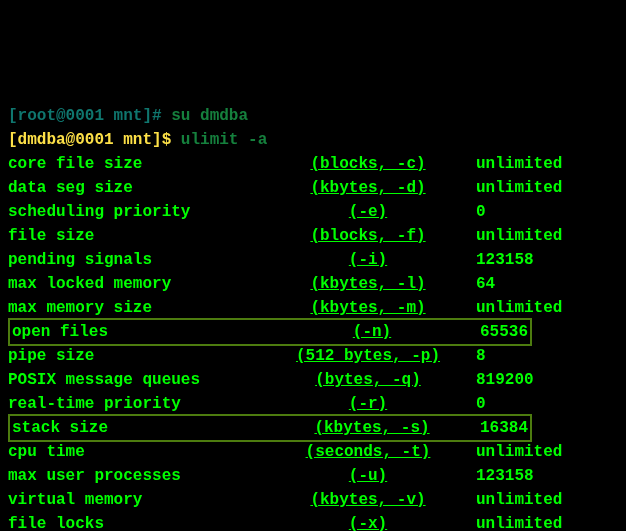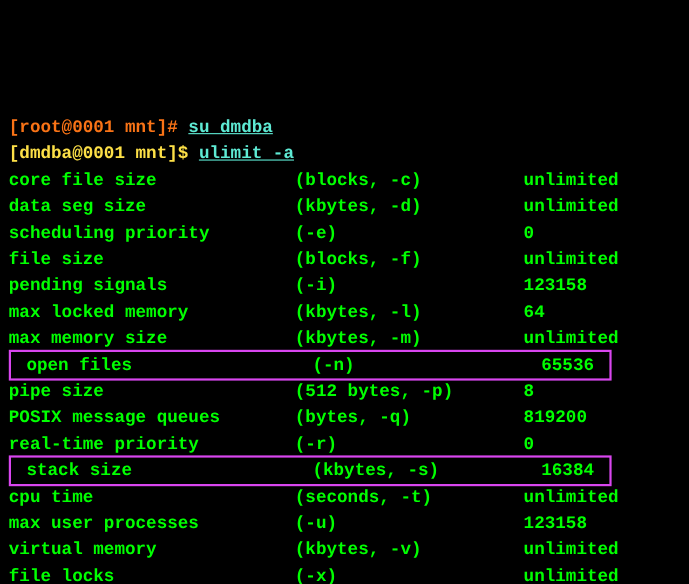--- a/index.html
+++ b/index.html
@@ -7,33 +7,33 @@
       background: #000;
       font-family: 'Courier New', monospace;
       font-size: 16px;
       font-weight: bold;
       color: #00ff00;
       padding: 8px;
       width: 626px;
       line-height: 1.5;
       white-space: pre;
     }
-    .prompt-root { color: #f97316; }
+    .prompt-root { color: #0f766e; }
     .prompt-user { color: #fde047; }
-    .cmd { color: #5eead4; text-decoration: underline; }
+    .cmd { color: #15803d; }
     .line { display: block; }
     .highlight {
-      border: 2px solid #d946ef;
+      border: 2px solid #4d7c0f;
       display: inline-block;
-      padding: 0 14px;
+      padding: 0 2px;
       margin: -2px 0;
     }
     .row { display: flex; }
     .col-name { width: 260px; }
-    .col-unit { width: 200px; text-align: left; }
+    .col-unit { width: 200px; text-align: center; text-decoration: underline; }
     .col-val { padding-left: 8px; }
   </style>
 </head>
 <body>
 
 
 
 <div><span class="line"><span class="prompt-root">[root@0001 mnt]# </span><span class="cmd">su dmdba</span></span><span class="line"><span class="prompt-user">[dmdba@0001 mnt]$ </span><span class="cmd">ulimit -a</span></span><div id="rows"><div class="row"><span class="col-name">core file size</span><span class="col-unit">(blocks, -c)</span><span class="col-val">unlimited</span></div><div class="row"><span class="col-name">data seg size</span><span class="col-unit">(kbytes, -d)</span><span class="col-val">unlimited</span></div><div class="row"><span class="col-name">scheduling priority</span><span class="col-unit">(-e)</span><span class="col-val">0</span></div><div class="row"><span class="col-name">file size</span><span class="col-unit">(blocks, -f)</span><span class="col-val">unlimited</span></div><div class="row"><span class="col-name">pending signals</span><span class="col-unit">(-i)</span><span class="col-val">123158</span></div><div class="row"><span class="col-name">max locked memory</span><span class="col-unit">(kbytes, -l)</span><span class="col-val">64</span></div><div class="row"><span class="col-name">max memory size</span><span class="col-unit">(kbytes, -m)</span><span class="col-val">unlimited</span></div><div class="highlight"><div class="row"><span class="col-name">open files</span><span class="col-unit">(-n)</span><span class="col-val">65536</span></div></div><div class="row"><span class="col-name">pipe size</span><span class="col-unit">(512 bytes, -p)</span><span class="col-val">8</span></div><div class="row"><span class="col-name">POSIX message queues</span><span class="col-unit">(bytes, -q)</span><span class="col-val">819200</span></div><div class="row"><span class="col-name">real-time priority</span><span class="col-unit">(-r)</span><span class="col-val">0</span></div><div class="highlight"><div class="row"><span class="col-name">stack size</span><span class="col-unit">(kbytes, -s)</span><span class="col-val">16384</span></div></div><div class="row"><span class="col-name">cpu time</span><span class="col-unit">(seconds, -t)</span><span class="col-val">unlimited</span></div><div class="row"><span class="col-name">max user processes</span><span class="col-unit">(-u)</span><span class="col-val">123158</span></div><div class="row"><span class="col-name">virtual memory</span><span class="col-unit">(kbytes, -v)</span><span class="col-val">unlimited</span></div><div class="row"><span class="col-name">file locks</span><span class="col-unit">(-x)</span><span class="col-val">unlimited</span></div></div></div>
 
 

